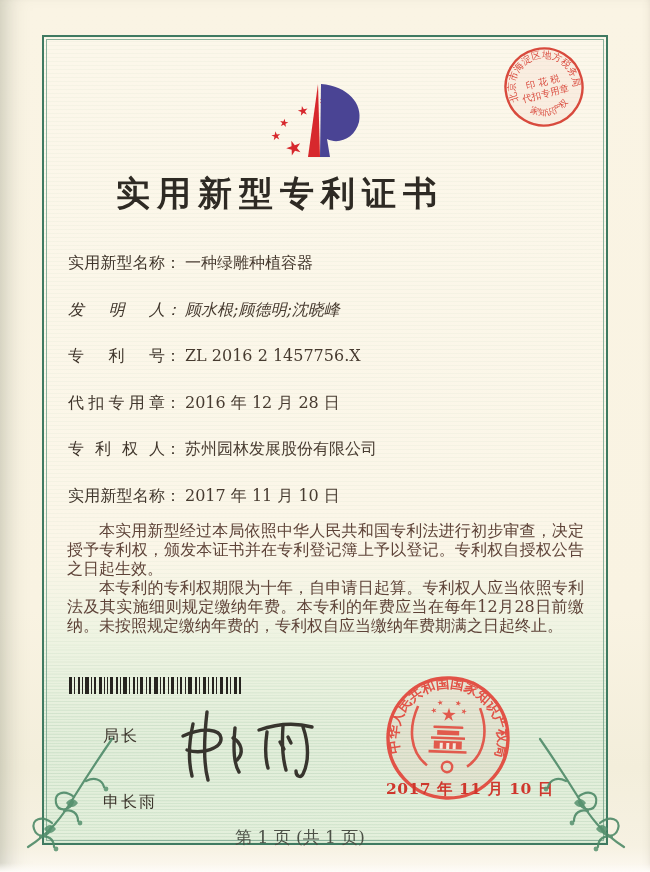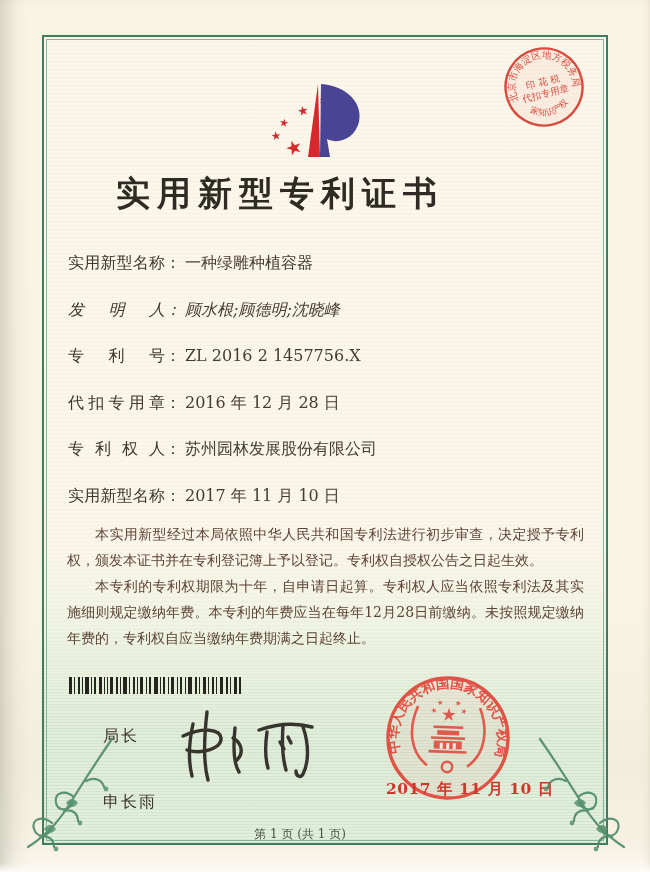--- a/index.html
+++ b/index.html
@@ -40,27 +40,27 @@
   }
   .fields{position:absolute;left:68px;top:253px;width:500px;font-size:16px;color:#44392f;}
   .f-row{position:absolute;left:0;white-space:nowrap;}
   .f-row.r0{top:0;} .f-row.r1{top:47px;font-style:italic;} .f-row.r2{top:93px;}
   .f-row.r3{top:140px;} .f-row.r4{top:186px;} .f-row.r5{top:233px;}
   .f-label{display:inline-block;width:97px;text-align:justify;text-align-last:justify;color:#40362c;}
   .f-colon{margin-right:4px;color:#40362c;}
   .f-value{color:#473b30;}
   .body-text{
     position:absolute;left:67px;top:521px;width:517px;
-    font-size:14px;line-height:26px;color:#5e4338;text-align:justify;
+    font-size:16px;line-height:19px;color:#5e4338;text-align:justify;
   }
   .body-text p{margin:0;text-indent:2em;}
   .sign-role{position:absolute;left:103px;top:726px;font-size:16px;color:#3c352c;letter-spacing:2px;}
   .sign-name{position:absolute;left:103px;top:756px;font-size:16px;color:#3c352c;letter-spacing:2px;margin-top:36px;}
   .seal-date{position:absolute;left:386px;top:779px;font-size:15.5px;font-weight:bold;color:#cf372d;letter-spacing:.5px;}
-  .footer{position:absolute;left:0;top:826px;width:600px;text-align:center;font-size:12px;color:#4b5046;}
+  .footer{position:absolute;left:0;top:826px;width:600px;text-align:center;font-size:17px;color:#4b5046;}
   
   .logo{position:absolute;left:252px;top:76px;}
   .tax-stamp{position:absolute;left:502px;top:45px;transform:rotate(-14deg);opacity:.92;}
   .big-seal{position:absolute;left:383px;top:673px;transform:rotate(2deg);opacity:.93;}
   .barcode{position:absolute;left:69px;top:677px;}
   .signature{position:absolute;left:175px;top:698px;}
   .orn-left{position:absolute;left:20px;top:737px;}
   .orn-right{position:absolute;left:536px;top:737px;transform:scaleX(-1);}
   .stamp-text{font-family:"DejaVu Serif","Liberation Serif",serif;fill:#d63c2f;}
   .seal-text{font-family:"DejaVu Serif","Liberation Serif",serif;fill:#e2473c;font-weight:bold;}

